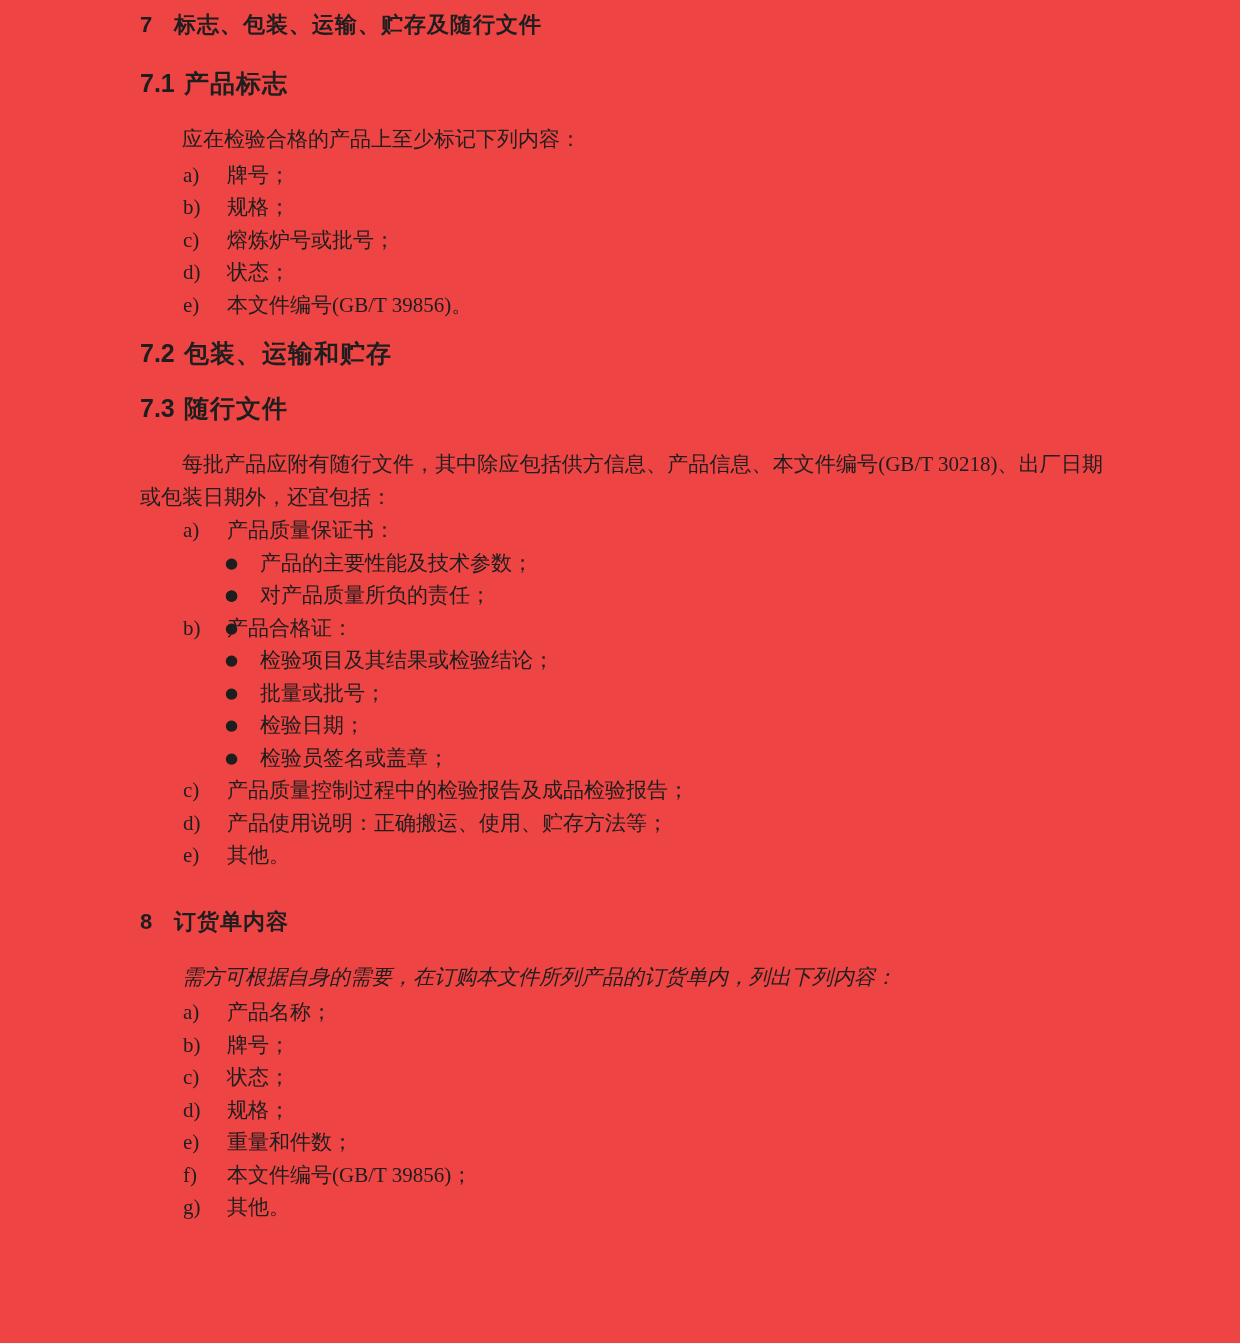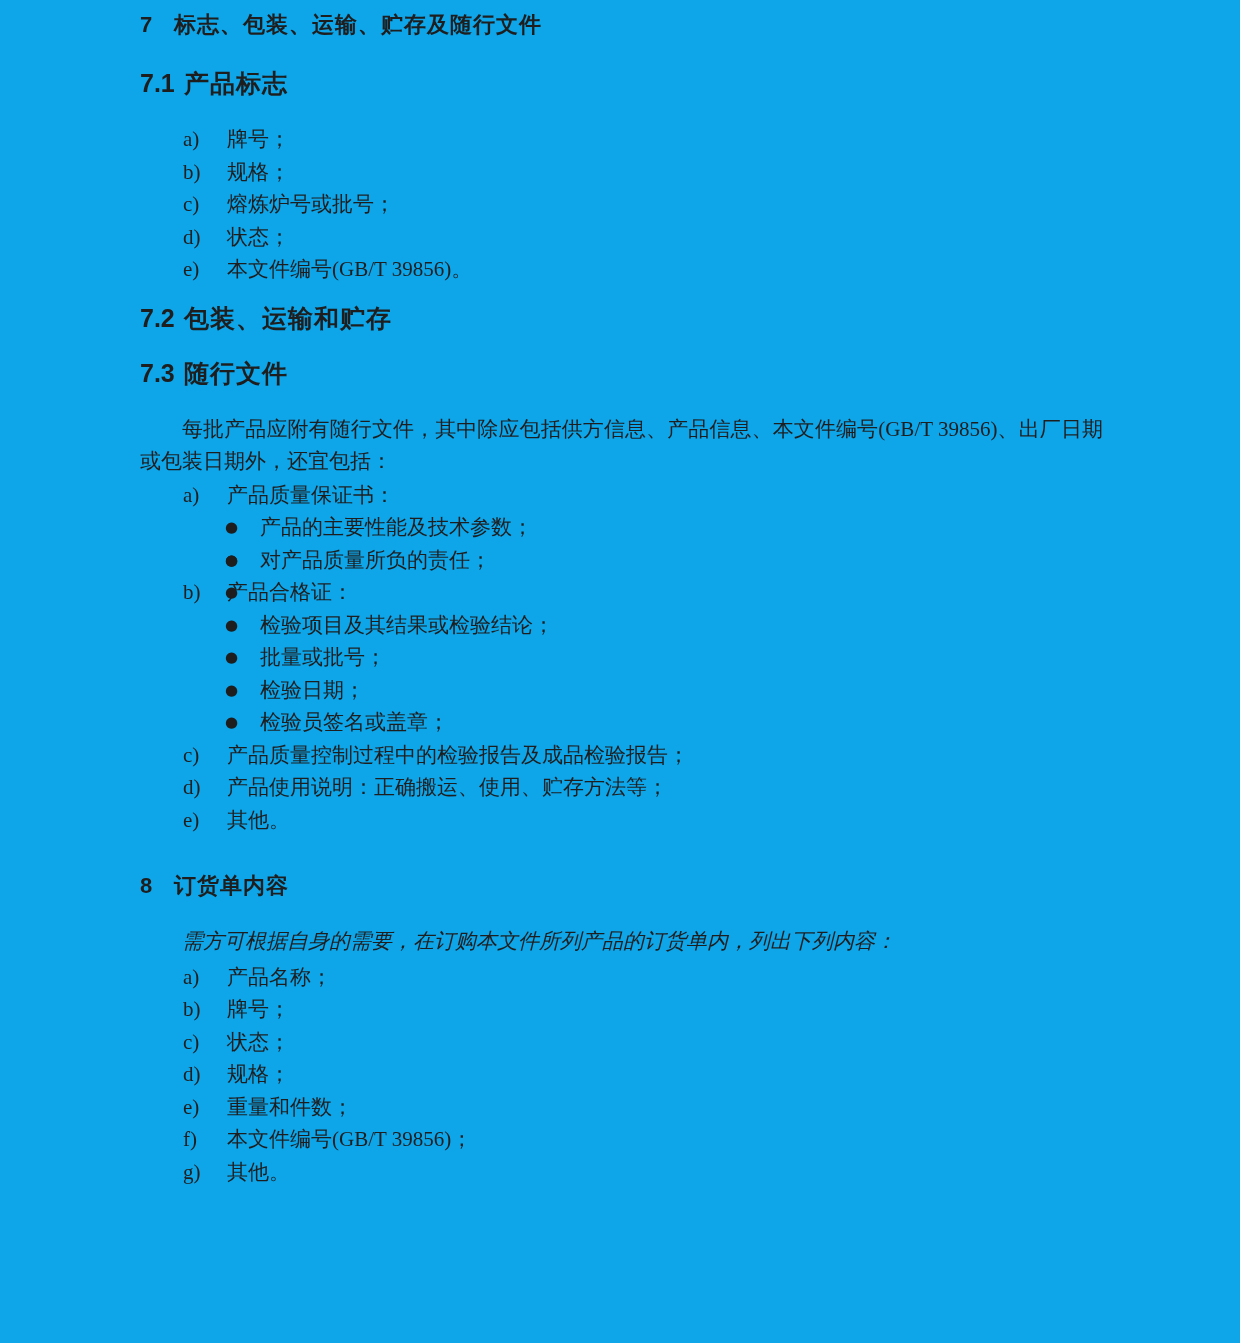--- a/index.html
+++ b/index.html
@@ -4,21 +4,21 @@
 <style>
   html, body {
     margin: 0;
     padding: 0;
     background: #ffffff;
   }
   .page {
     position: relative;
     width: 1240px;
     height: 1343px;
-    background: #0ea5e9;
+    background: #ef4444;
     color: #1e1e1e;
     font-family: "Liberation Serif", "DejaVu Serif", serif;
     font-size: 21px;
     line-height: 32.5px;
     box-sizing: border-box;
     padding: 10px 137px 0 140px;
     overflow: hidden;
   }
   .heading {
     font-family: "Liberation Sans", "DejaVu Sans", sans-serif;
@@ -89,20 +89,21 @@
 
 <div class="page">
 
   <h2 class="heading chapter-heading">
     <span class="h-num">7</span><span>标志、包装、运输、贮存及随行文件</span>
   </h2>
 
   <h3 class="heading sub-heading h-71">
     <span class="h-num">7.1</span><span>产品标志</span>
   </h3>
+  <p class="para p-71">应在检验合格的产品上至少标记下列内容：</p>
   <div class="list l-71">
     <div class="list-item">
       <span class="marker">a)</span><span>牌号；</span>
     </div>
     <div class="list-item">
       <span class="marker">b)</span><span>规格；</span>
     </div>
     <div class="list-item">
       <span class="marker">c)</span><span>熔炼炉号或批号；</span>
     </div>
@@ -114,21 +115,21 @@
     </div>
   </div>
 
   <h3 class="heading sub-heading h-72">
     <span class="h-num">7.2</span><span>包装、运输和贮存</span>
   </h3>
 
   <h3 class="heading sub-heading h-73">
     <span class="h-num">7.3</span><span>随行文件</span>
   </h3>
-  <p class="para p-73">每批产品应附有随行文件，其中除应包括供方信息、产品信息、本文件编号(GB/T 39856)、出厂日期或包装日期外，还宜包括：</p>
+  <p class="para p-73">每批产品应附有随行文件，其中除应包括供方信息、产品信息、本文件编号(GB/T 30218)、出厂日期或包装日期外，还宜包括：</p>
   <div class="list l-73">
     <div class="list-item">
       <span class="marker">a)</span><span>产品质量保证书：</span>
     </div>
     <div class="bullet-item">
       <span class="bullet">●</span><span>产品的主要性能及技术参数；</span>
     </div>
     <div class="bullet-item">
       <span class="bullet">●</span>
     </div>

